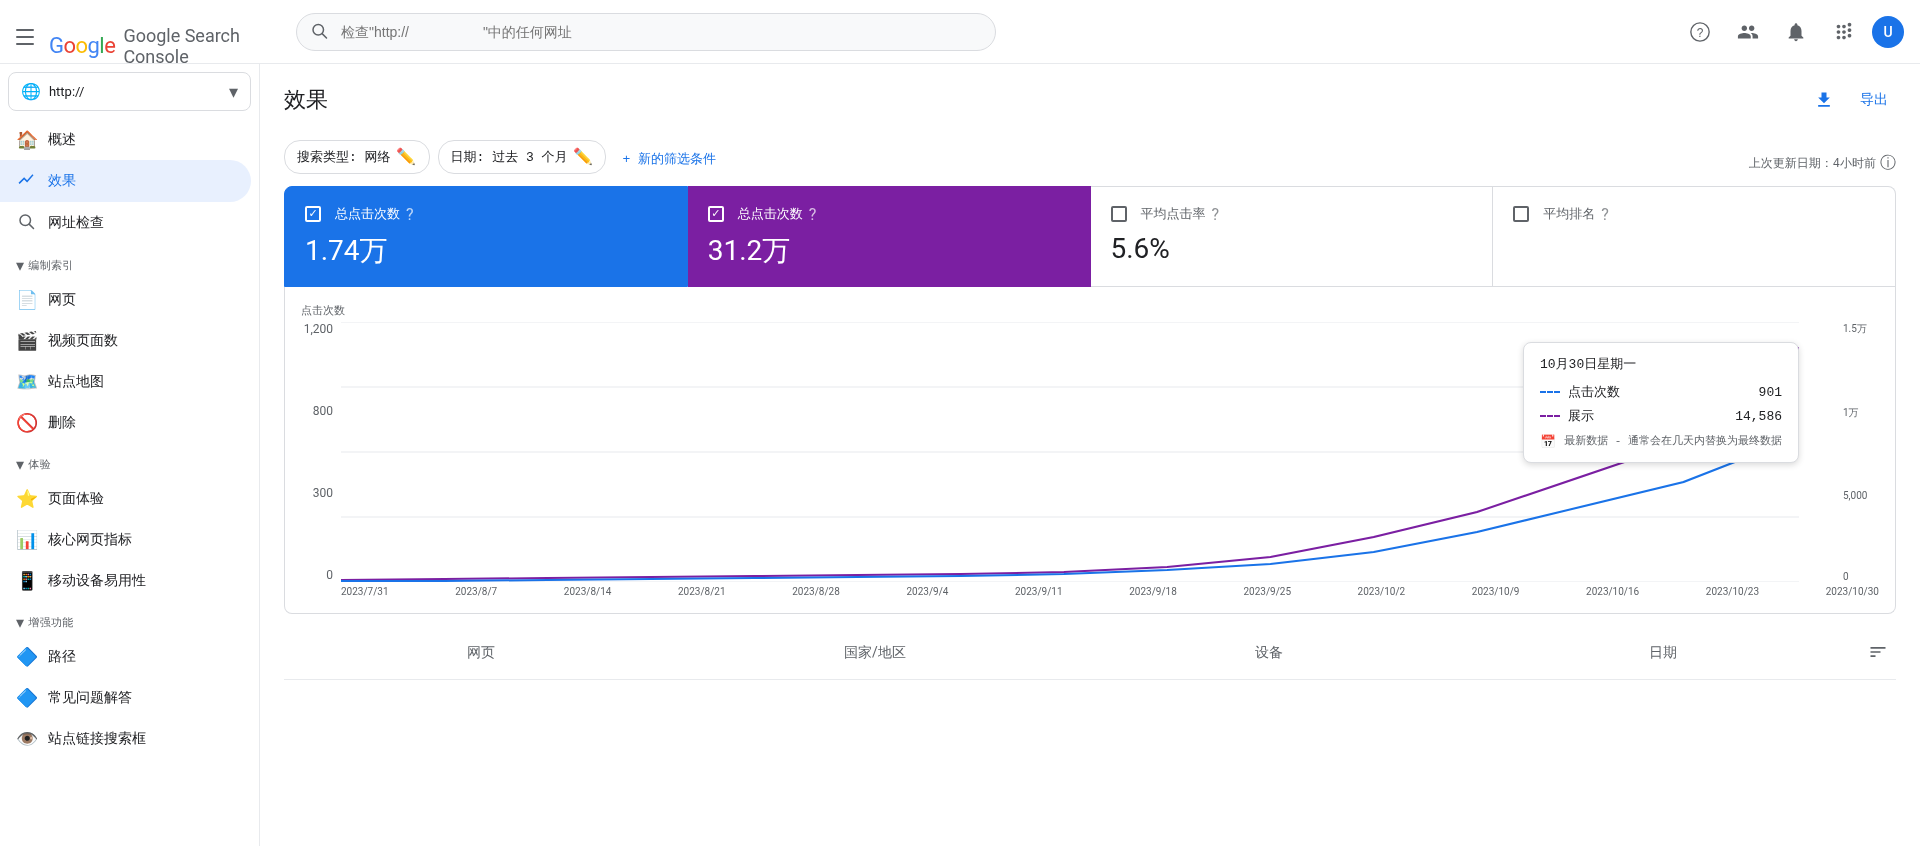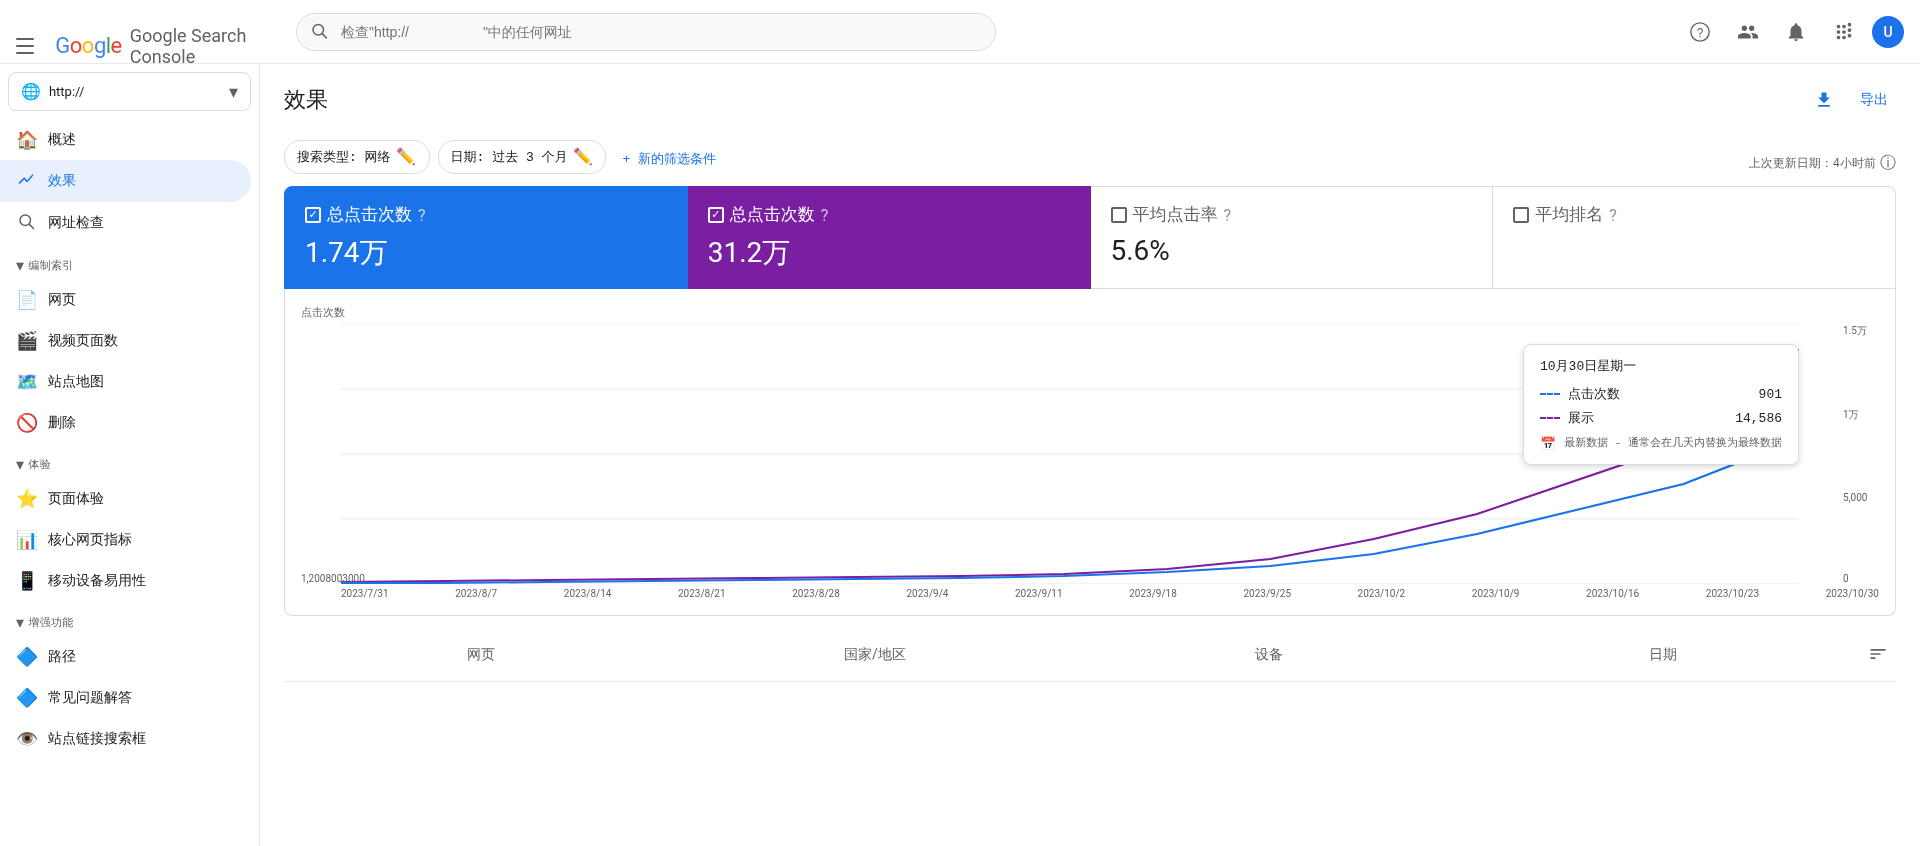--- a/index.html
+++ b/index.html
@@ -12,22 +12,22 @@
       height: 64px;
       padding: 0 16px;
       border-bottom: 1px solid #e8eaed;
       position: fixed;
       top: 0; left: 0; right: 0;
       background: #fff;
       z-index: 100;
     }
     .topbar-left {
       display: flex;
-      align-items: center;
-      gap: 19px;
+      align-items: flex-start;
+      gap: 12px;
       width: 260px;
       margin-top: 28px;
     }
     .hamburger-icon {
       width: 24px; height: 24px;
       display: flex; flex-direction: column; justify-content: center; gap: 5px;
       cursor: pointer;
     }
     .hamburger-icon span { display: block; width: 18px; height: 2px; background: #5f6368; border-radius: 1px; }
     .logo-area { display: flex; align-items: center; gap: 8px; }
@@ -262,21 +262,21 @@
       border: 2px solid currentColor;
       border-radius: 2px;
       display: flex; align-items: center; justify-content: center;
       flex-shrink: 0;
     }
     .metric-checkbox.checked::after {
       content: '✓';
       font-size: 11px;
       line-height: 1;
     }
-    .metric-label { font-size: 17px; }
+    .metric-label { font-size: 13px; margin-left: 8px; }
     .metric-value {
       font-size: 28px;
       font-weight: 400;
     }
     .metric-help {
       float: right;
       font-size: 16px;
       opacity: 0.7;
       cursor: pointer;
       margin-top: 2px;
@@ -676,21 +676,21 @@
               1020,185
               1105,160
               1200,115
             "></polyline>
 
           <circle cx="1200" cy="115" r="5" fill="#1a73e8"></circle>
 
           <circle cx="1200" cy="30" r="5" fill="#7b1fa2"></circle>
         </svg>
 
-        <div style="position:absolute;left:0;top:0;height:260px;width:36px;display:flex;flex-direction:row;justify-content:space-between;align-items:flex-end;font-size:10px;color:#5f6368;padding-right:4px;">
+        <div style="position:absolute;left:0;top:0;height:260px;width:36px;display:flex;flex-direction:column;justify-content:space-between;align-items:flex-end;font-size:12px;color:#5f6368;padding-right:4px;">
           <span>1,200</span>
           <span>800</span>
           <span>300</span>
           <span>0</span>
         </div>
 
         <div style="position:absolute;right:0;top:0;height:260px;width:40px;display:flex;flex-direction:column;justify-content:space-between;align-items:flex-start;font-size:10px;color:#5f6368;padding-left:4px;">
           <span>1.5万</span>
           <span>1万</span>
           <span>5,000</span>

